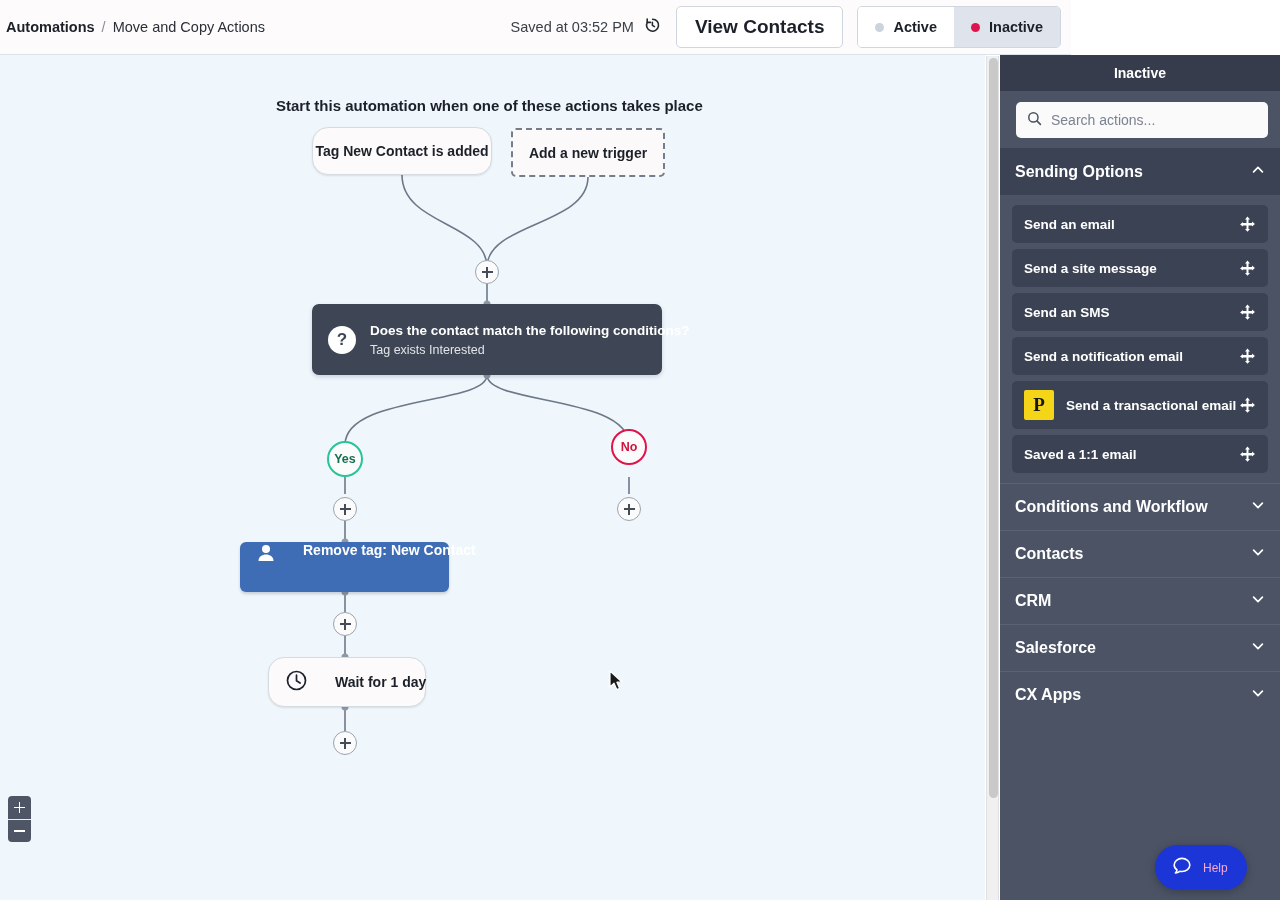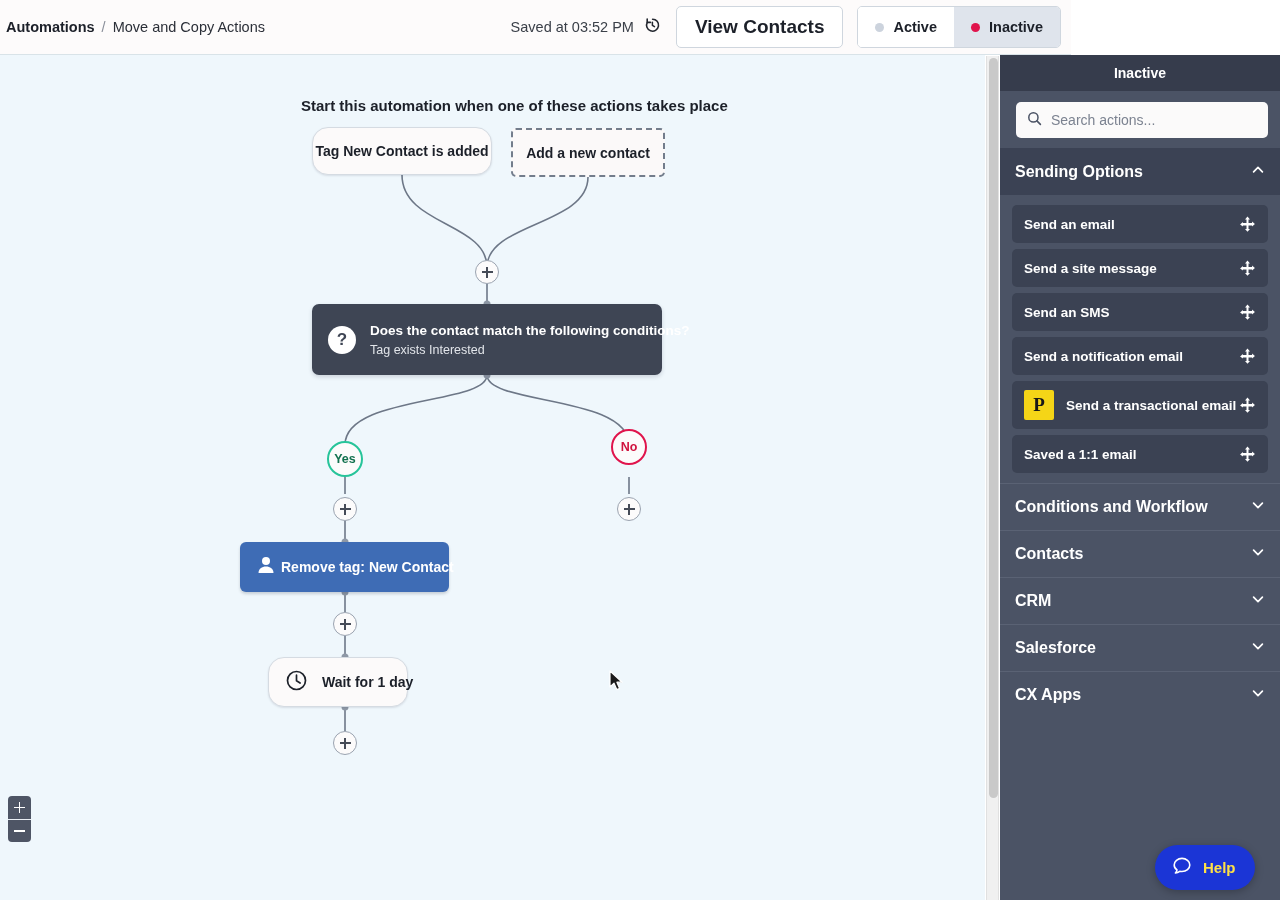--- a/index.html
+++ b/index.html
@@ -63,21 +63,20 @@
   .canvas {
     position: absolute; top: 55px; left: 0;
     width: 985px; height: 845px;
     background: #eff7fc;
     overflow: hidden;
   }
   .canvas-title {
     position: absolute; left: 276px; top: 42px;
     font-size: 15px; font-weight: bold; color: #1c2029;
     white-space: nowrap;
-    margin-left: 25px;
   }
   .flow-svg { position: absolute; left: 0; top: 0; }
 
   
   .node { position: absolute; }
   .card-light {
     background: #fcfafa; border: 1px solid #d5dbe2; border-radius: 16px;
     box-shadow: 0 1px 2px rgba(40,50,70,0.12);
     display: flex; align-items: center;
   }
@@ -99,21 +98,21 @@
     font-size: 17px; font-weight: bold;
     display: flex; align-items: center; justify-content: center;
     flex: 0 0 auto;
   }
   .cond-title { font-size: 13.5px; font-weight: bold; color: #ffffff; white-space: nowrap; }
   .cond-sub { font-size: 12.5px; color: #e2e5ea; margin-top: 5px; white-space: nowrap; }
 
   .card-action-blue {
     background: #3e6cb5; border-radius: 6px;
     box-shadow: 0 2px 3px rgba(40,50,70,0.2);
-    display: flex; align-items: center; gap: 4px; padding: 0 15px;
+    display: flex; gap: 26px; padding: 0 15px;
   }
   .card-action-blue .node-label { color: #ffffff; }
 
   .branch-badge {
     position: absolute; width: 36px; height: 36px; border-radius: 50%;
     background: #fcfbfb; display: flex; align-items: center; justify-content: center;
     font-size: 12.5px; font-weight: bold; cursor: pointer;
   }
   .badge-yes { border: 2px solid #27c49a; color: #13714f; }
   .badge-no  { border: 2px solid #e0144c; color: #d0143f; }
@@ -209,21 +208,21 @@
 
   
   .help-widget {
     position: absolute; left: 1155px; top: 845px;
     height: 45px; padding: 0 19px 0 16px;
     background: #1b35d6; border-radius: 23px;
     display: flex; align-items: center; gap: 10px;
     cursor: pointer;
     box-shadow: 0 2px 8px rgba(0,0,0,0.25);
   }
-  .help-label { font-size: 15px; font-weight: bold; color: #fde047; }
+  .help-label { font-size: 12px; font-weight: normal; color: #f9a8d4; }
 </style>
 </head>
 <body>
 
 <div class="app">
 
   <div class="topbar">
     <div class="breadcrumb">
       <span class="crumb-root">Automations</span>
       <span class="crumb-sep">/</span>
@@ -293,21 +292,21 @@
         <circle cx="345" cy="602" r="3.5"></circle>
         <circle cx="345" cy="652" r="3.5"></circle>
       </g>
     </svg>
 
     <div class="node card-light" style="left:312px; top:72px; width:180px; height:48px; justify-content:center;">
       <span class="node-label">Tag New Contact is added</span>
     </div>
 
     <div class="node card-dashed" style="left:511px; top:73px; width:154px; height:49px;">
-      <span class="node-label">Add a new contact</span>
+      <span class="node-label">Add a new trigger</span>
     </div>
 
     <div class="plus-node" style="left:475px; top:205px;"></div>
 
     <div class="node card-condition" style="left:312px; top:249px; width:350px; height:71px;">
       <span class="cond-q">?</span>
       <span>
         <div class="cond-title">Does the contact match the following conditions?</div>
         <div class="cond-sub">Tag exists Interested</div>
       </span>
@@ -328,21 +327,21 @@
         <svg width="22" height="22" viewBox="0 0 22 22" fill="#ffffff">
           <circle cx="11" cy="7" r="4"></circle>
           <path d="M3.5 19c0-4.1 3.4-6.4 7.5-6.4s7.5 2.3 7.5 6.4z"></path>
         </svg>
       </span>
       <span class="node-label">Remove tag: New Contact</span>
     </div>
 
     <div class="plus-node" style="left:333px; top:557px;"></div>
 
-    <div class="node card-light" style="left:268px; top:602px; width:140px; height:50px; padding:0 16px; gap:14px;">
+    <div class="node card-light" style="left:268px; top:602px; width:158px; height:50px; padding:0 16px; gap:27px;">
       <span>
         <svg width="23" height="23" viewBox="0 0 23 23" fill="none">
           <circle cx="11.5" cy="11.5" r="9" stroke="#1c2029" stroke-width="1.7"></circle>
           <path d="M11.5 6.2v5.6l3.6 2.2" stroke="#1c2029" stroke-width="1.7" stroke-linecap="round" stroke-linejoin="round"></path>
         </svg>
       </span>
       <span class="node-label">Wait for 1 day</span>
     </div>
 
     <div class="plus-node" style="left:333px; top:676px;"></div>

